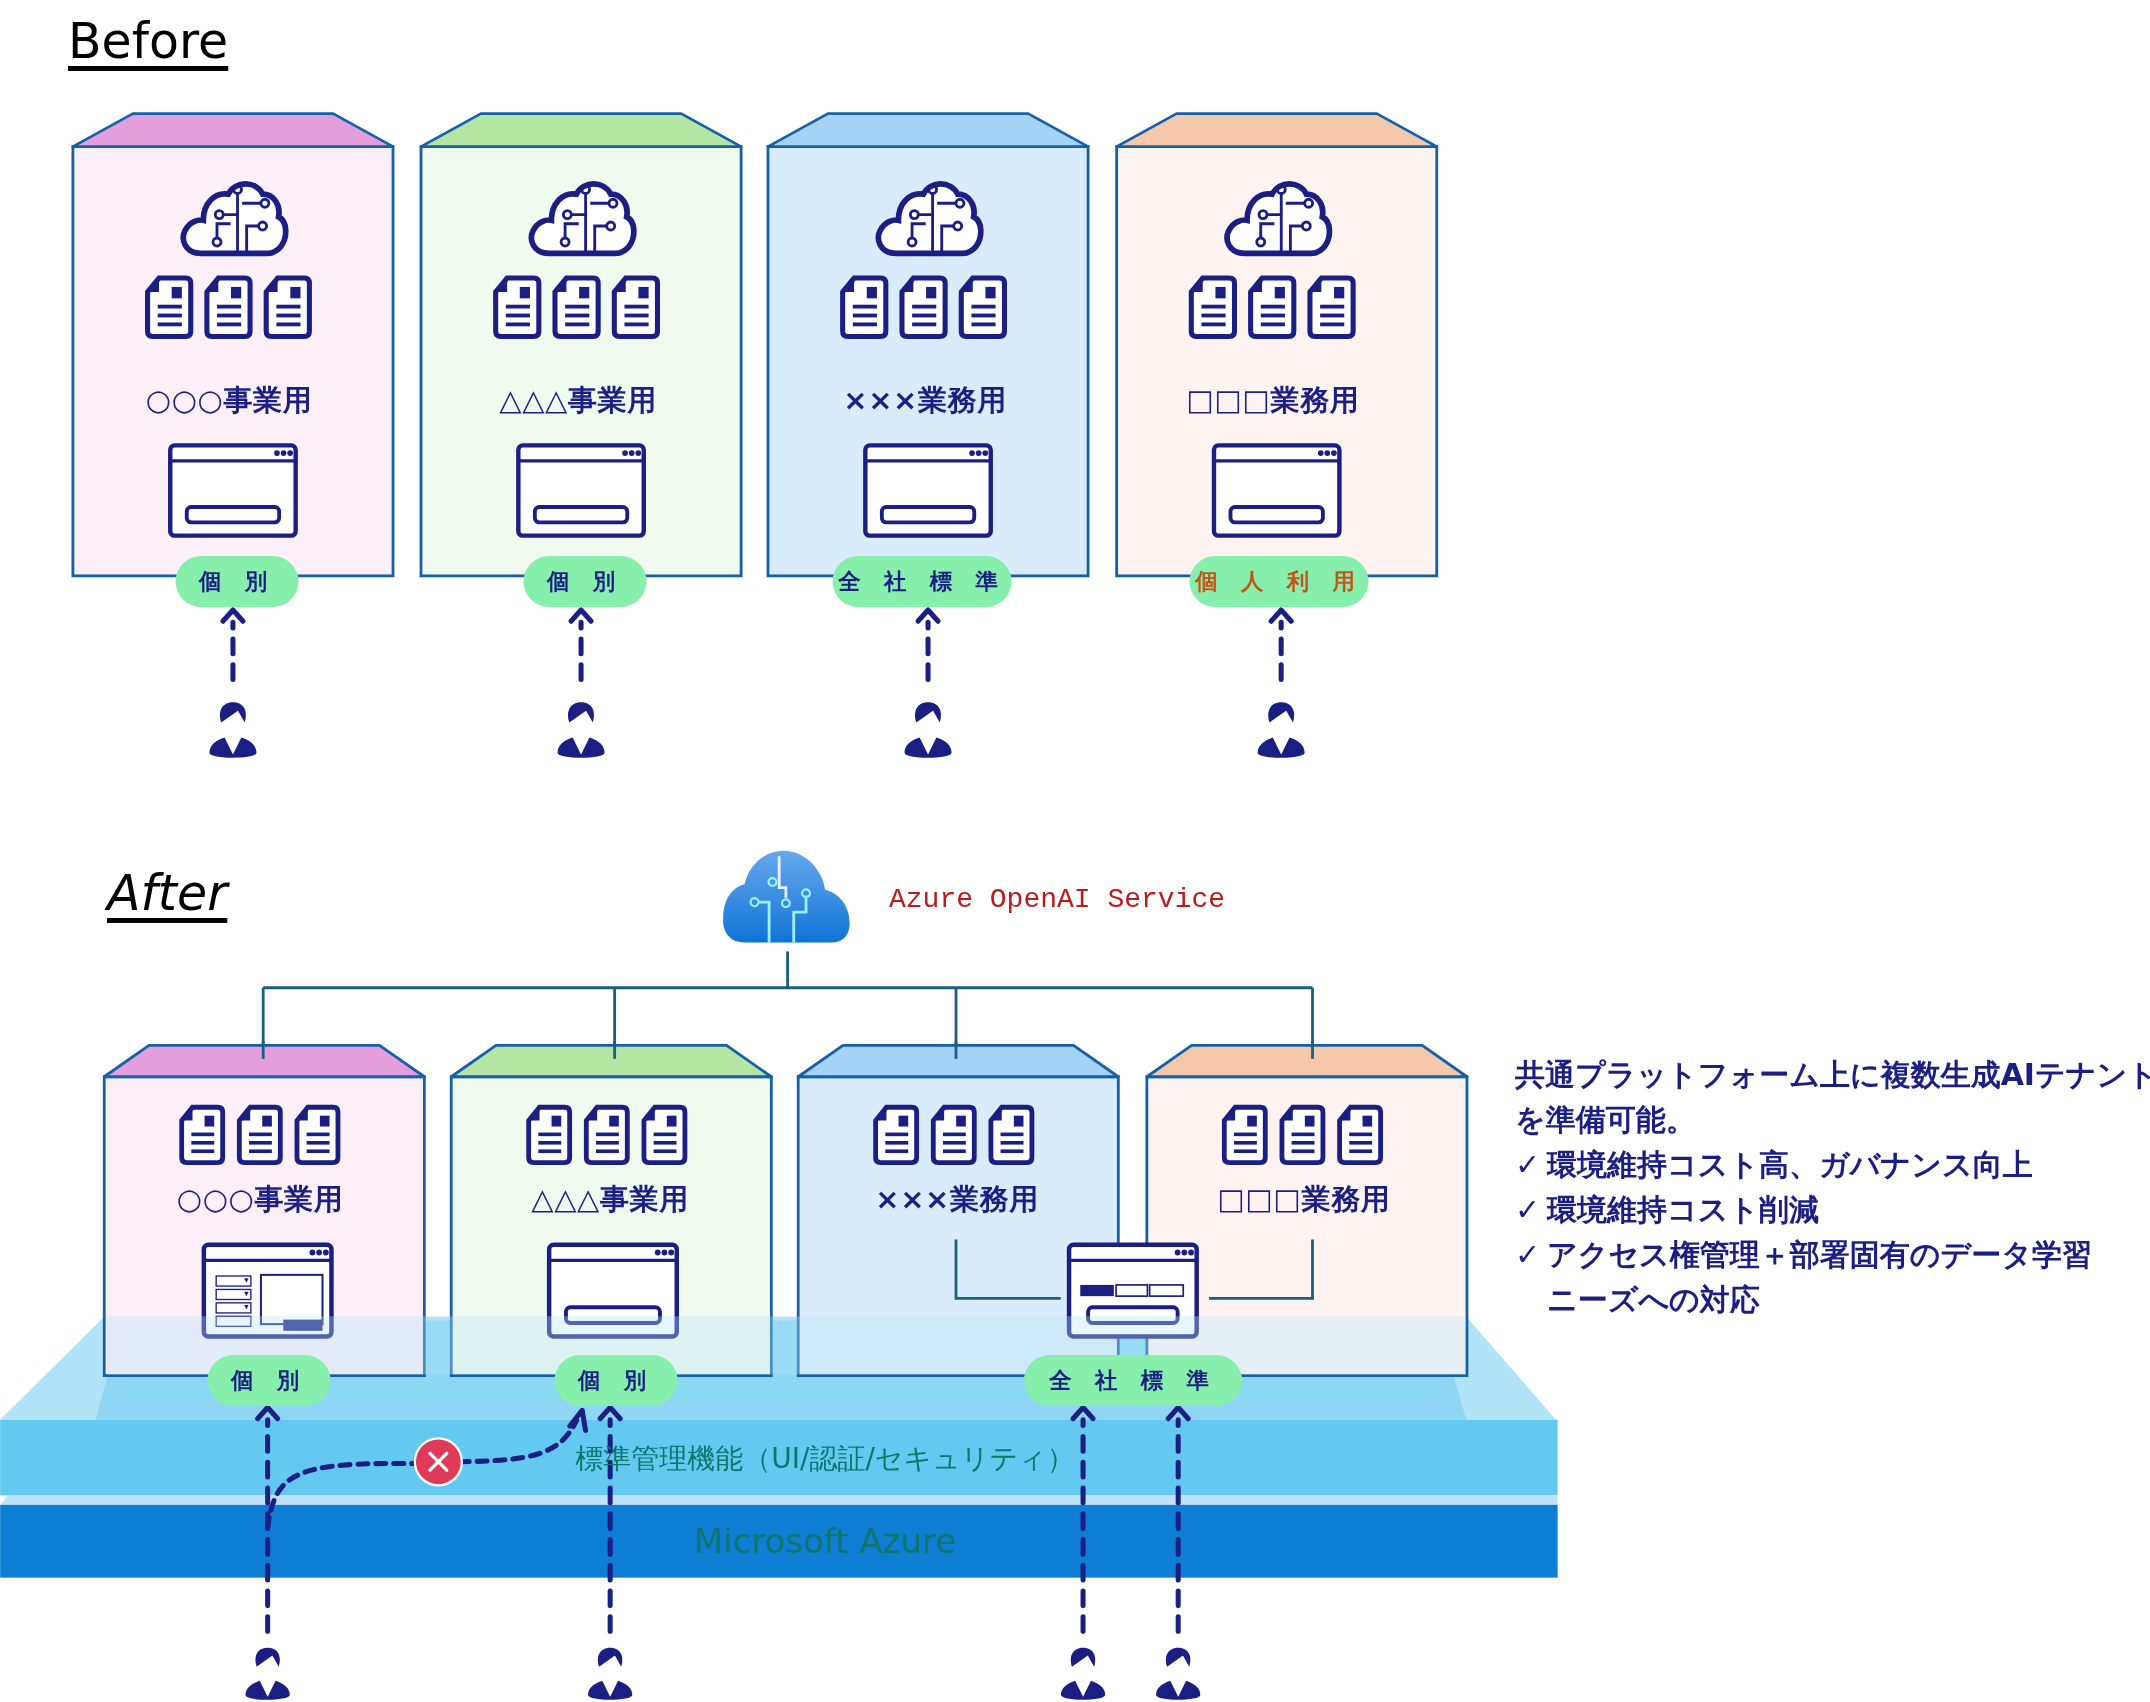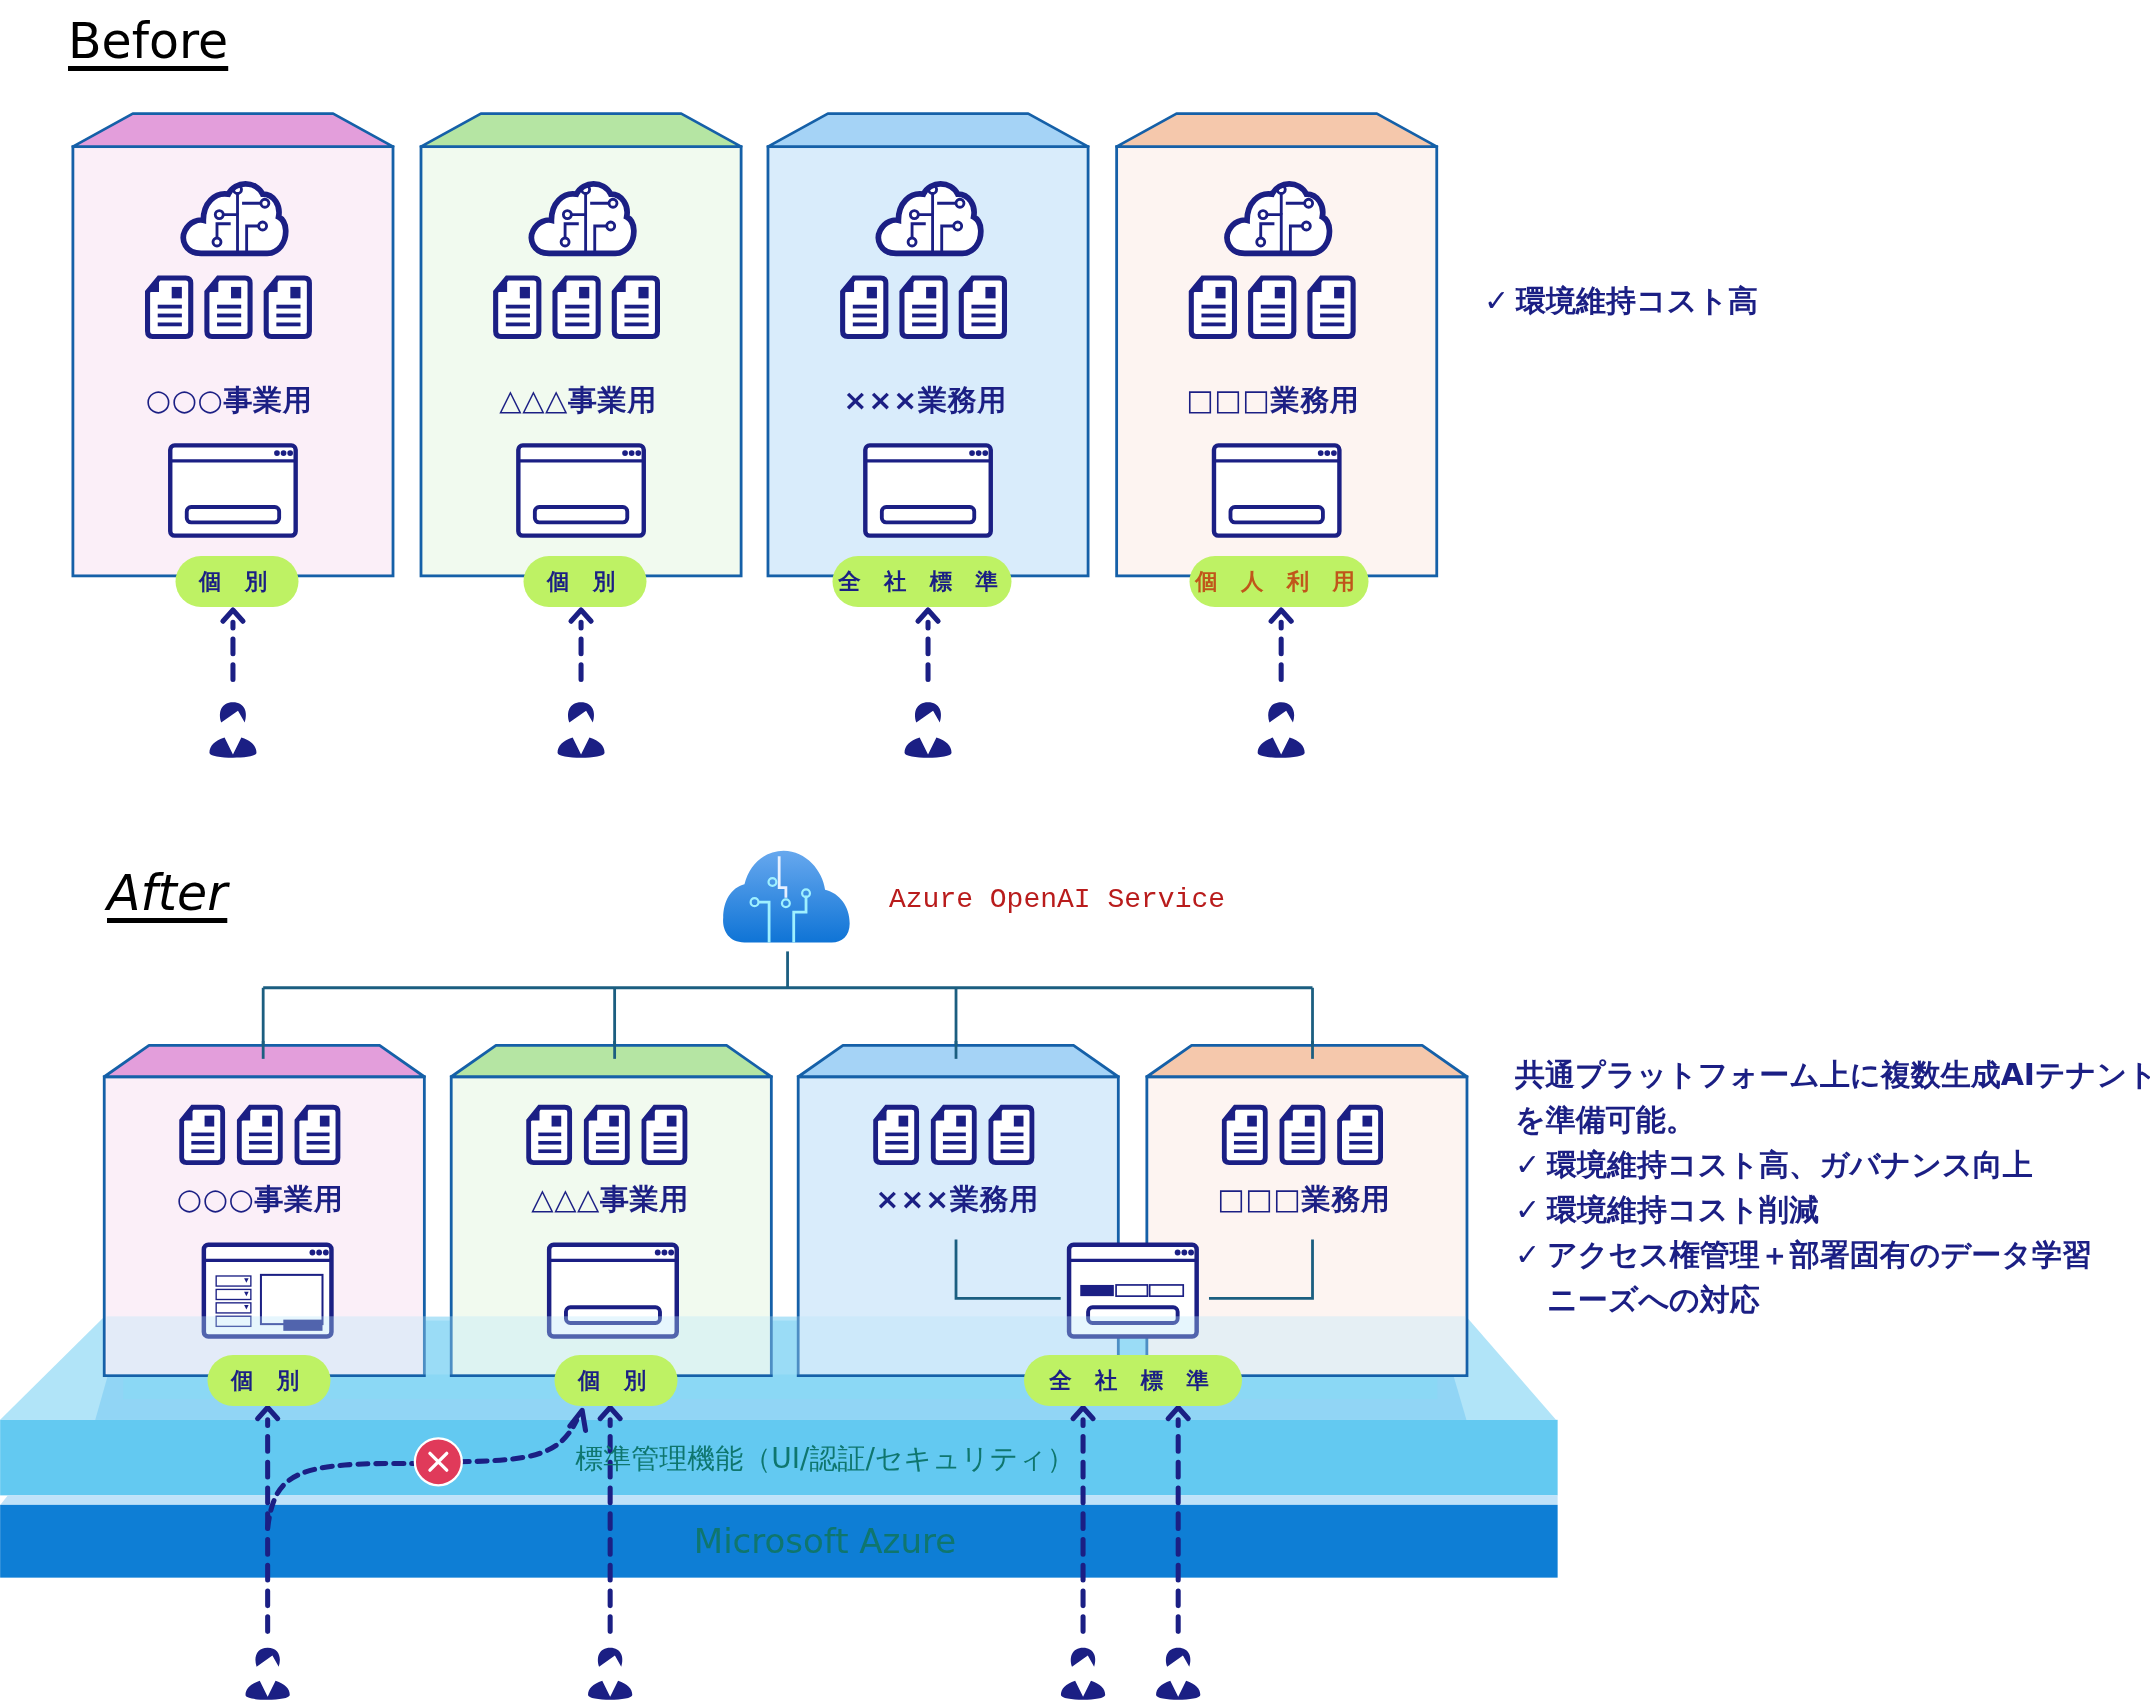--- a/index.html
+++ b/index.html
@@ -3,21 +3,21 @@
 <meta charset="utf-8">
 <style>
   html, body { margin:0; padding:0; background:#ffffff; }
   body { width:2151px; height:1703px; position:relative; overflow:hidden;
          font-family:"DejaVu Sans", "Liberation Sans", sans-serif; }
   .section-title { position:absolute; font-family:"DejaVu Sans", sans-serif; font-size:49px; color:#000;
                    text-decoration:underline; text-decoration-thickness:4.5px; text-underline-offset:7.8px; line-height:1; }
   svg.layer { position:absolute; left:0; top:0; width:2151px; height:1703px; }
   .box-label { position:absolute; font-size:29px; color:#1b1f84; font-weight:bold; text-align:center; white-space:nowrap;
                letter-spacing:0.6px; transform:translateX(-50%); line-height:1; }
-  .pill { position:absolute; background:#bef264; border-radius:28px; text-align:center; font-size:22.4px; color:#1b1f84;
+  .pill { position:absolute; background:#86efac; border-radius:28px; text-align:center; font-size:22.4px; color:#1b1f84;
           font-weight:bold; letter-spacing:7.8px; line-height:51px; height:51px; transform:translateX(-50%); white-space:nowrap; }
   .pill.orange { color:#c0561a; }
   .desc { position:absolute; font-size:30px; color:#1b1f84; font-weight:bold; line-height:45px; white-space:nowrap; }
   .desc .check { display:inline-block; width:32px; font-weight:normal; }
   .desc .indent { display:inline-block; width:32px; }
   .layer-text { position:absolute; color:#0f766e; text-align:center; white-space:nowrap; transform:translateX(-50%); line-height:1; }
   .aoai-text { position:absolute; font-size:28px; color:#b91c1c; white-space:nowrap; line-height:1; font-family:Liberation Mono, monospace; }
 </style>
 </head>
 <body>
@@ -263,21 +263,20 @@
 <div class="box-label" style="left:578px; top:386px;">△△△事業用</div>
 <div class="box-label" style="left:925px; top:386px;">×××業務用</div>
 <div class="box-label" style="left:1273px; top:386px;">□□□業務用</div>
 
 <div class="pill" style="left:237px; top:556px; width:123px;">個 別</div>
 <div class="pill" style="left:585px; top:556px; width:123px;">個 別</div>
 <div class="pill" style="left:922px; top:556px; width:179px;">全 社 標 準</div>
 <div class="pill orange" style="left:1279px; top:556px; width:179px;">個 人 利 用</div>
 
 <div class="desc" style="left:1484px; top:278px;">
-  <div><span class="check">✓</span><span>環境維持コスト高</span></div>
 </div>
 
 <div class="aoai-text" style="left:889px; top:886px;">Azure OpenAI Service</div>
 
 <div class="box-label" style="left:260px; top:1185px;">○○○事業用</div>
 <div class="box-label" style="left:610px; top:1185px;">△△△事業用</div>
 <div class="box-label" style="left:957px; top:1185px;">×××業務用</div>
 <div class="box-label" style="left:1304px; top:1185px;">□□□業務用</div>
 
 <div class="layer-text" style="left:825px; top:1445px; font-size:28px;">標準管理機能（UI/認証/セキュリティ）</div>

